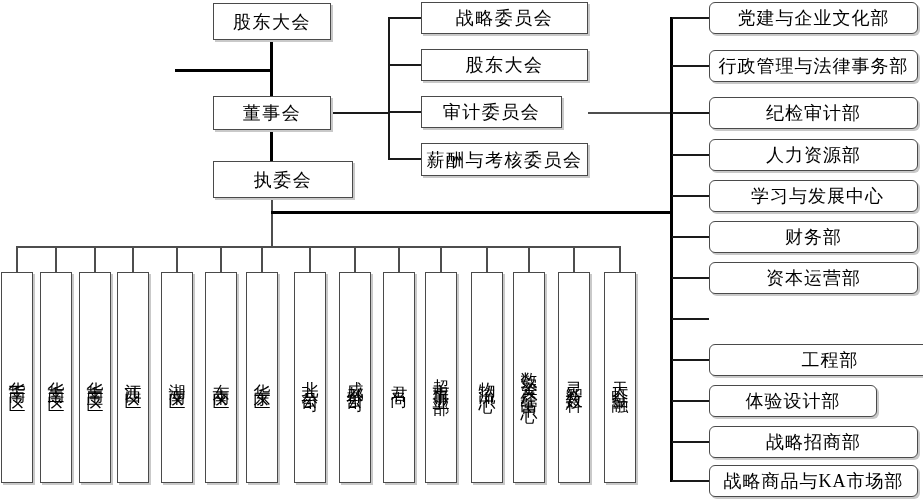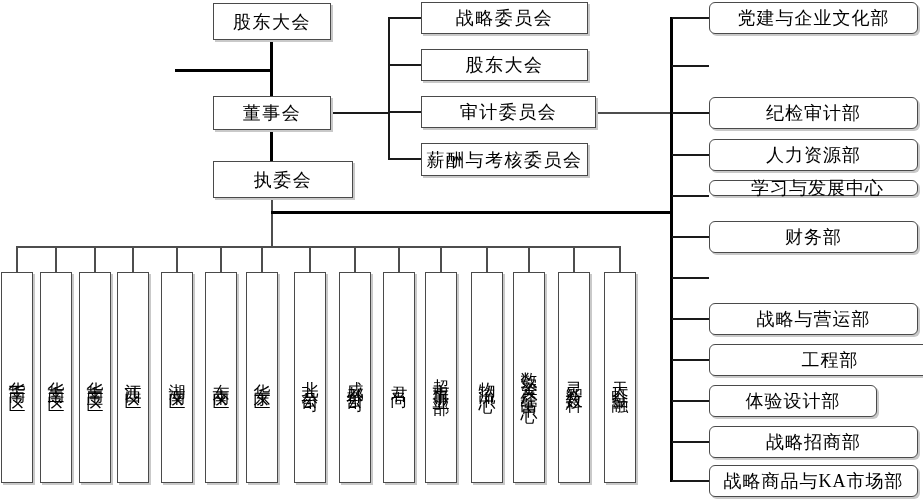--- a/index.html
+++ b/index.html
@@ -84,29 +84,30 @@
   <div class="ln ln-thin" style="left:528px;top:246px;width:2px;height:26px;"></div>
   <div class="ln ln-thin" style="left:573px;top:246px;width:2px;height:26px;"></div>
   <div class="ln ln-thin" style="left:619px;top:246px;width:2px;height:26px;"></div>
 
   <div class="box hbox" style="left:213px;top:3px;width:118px;height:37px;">股东大会</div>
   <div class="box hbox" style="left:213px;top:96px;width:118px;height:34px;">董事会</div>
   <div class="box hbox" style="left:213px;top:161px;width:140px;height:37px;">执委会</div>
 
   <div class="box cbox" style="left:421px;top:2px;width:167px;height:32px;">战略委员会</div>
   <div class="box cbox" style="left:421px;top:49px;width:167px;height:32px;">股东大会</div>
-  <div class="box cbox" style="left:421px;top:96px;width:175px;height:32px;">审计委员会</div>
+  <div class="box cbox" style="left:421px;top:96px;width:141px;height:32px;">审计委员会</div>
   <div class="box cbox" style="left:421px;top:143px;width:167px;height:33px;">薪酬与考核委员会</div>
 
   <div class="box dbox" style="left:709px;top:2px;width:209px;height:32px;">党建与企业文化部</div>
+  <div class="box dbox" style="left:709px;top:50px;width:209px;height:32px;">行政管理与法律事务部</div>
   <div class="box dbox" style="left:709px;top:97px;width:209px;height:32px;">纪检审计部</div>
   <div class="box dbox" style="left:709px;top:139px;width:209px;height:32px;">人力资源部</div>
-  <div class="box dbox" style="left:709px;top:180px;width:209px;height:16px;padding-left:8px;">学习与发展中心</div>
+  <div class="box dbox" style="left:709px;top:180px;width:209px;height:32px;padding-left:8px;">学习与发展中心</div>
   <div class="box dbox" style="left:709px;top:221px;width:209px;height:32px;">财务部</div>
-  <div class="box dbox" style="left:709px;top:303px;width:209px;height:32px;">战略与营运部</div>
+  <div class="box dbox" style="left:709px;top:262px;width:209px;height:32px;">资本运营部</div>
   <div class="box dbox" style="left:709px;top:344px;width:242px;height:32px;">工程部</div>
   <div class="box dbox" style="left:709px;top:385px;width:168px;height:32px;">体验设计部</div>
   <div class="box dbox" style="left:709px;top:426px;width:209px;height:32px;">战略招商部</div>
   <div class="box dbox" style="left:709px;top:465px;width:209px;height:32px;">战略商品与KA市场部</div>
 
   <div class="box vbox" style="left:1px;top:272px;width:32px;height:211px;">华南一区</div>
   <div class="box vbox" style="left:40px;top:272px;width:32px;height:211px;">华南二区</div>
   <div class="box vbox" style="left:79px;top:272px;width:32px;height:211px;">华南三区</div>
   <div class="box vbox" style="left:117px;top:272px;width:32px;height:211px;">江西区</div>
   <div class="box vbox" style="left:161px;top:272px;width:32px;height:211px;">湖南区</div>

